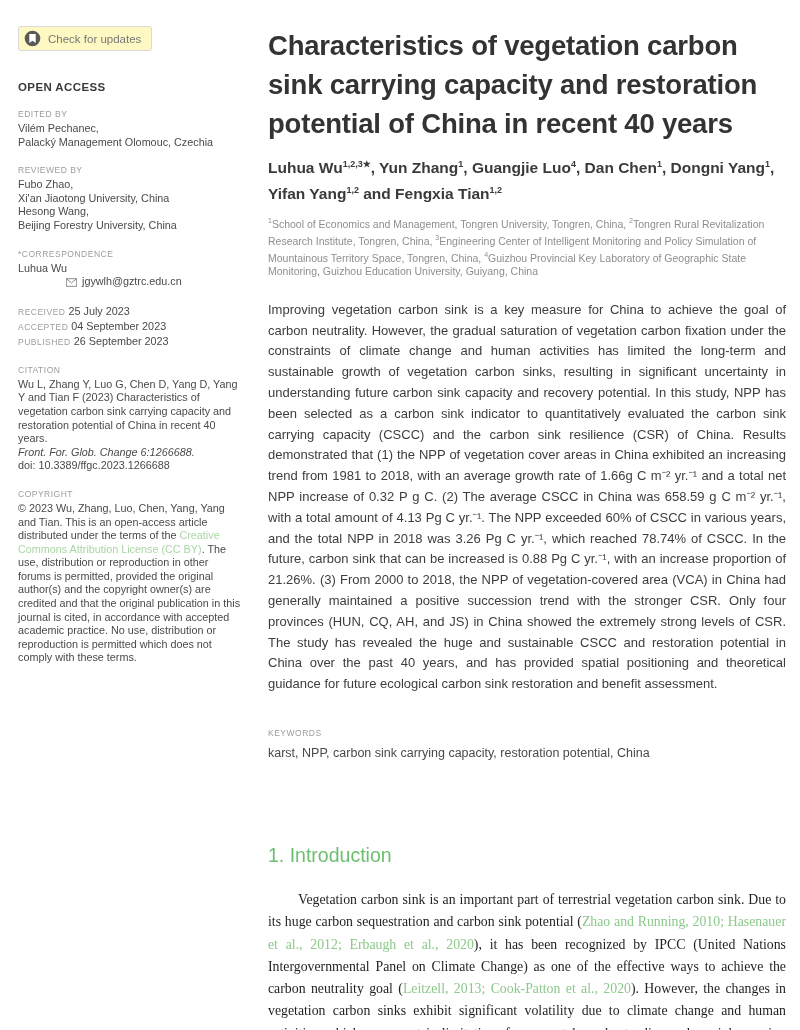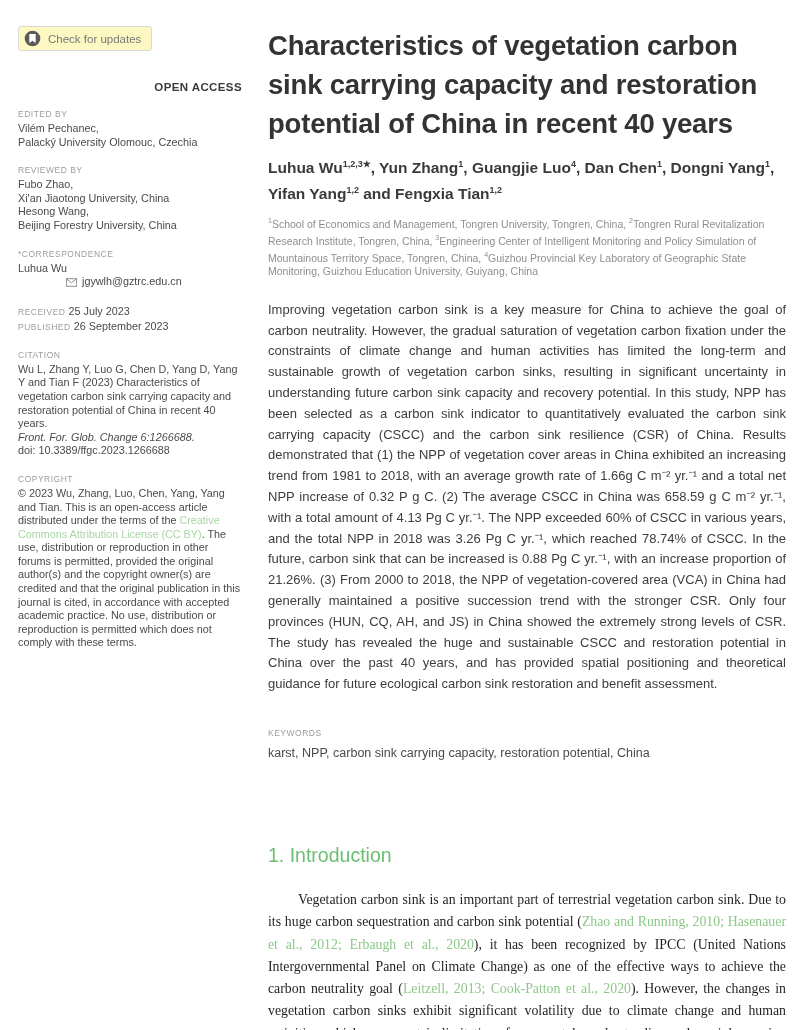--- a/index.html
+++ b/index.html
@@ -9,21 +9,21 @@
 
   
   .sidebar { width: 224px; flex-shrink: 0; }
   .check-updates {
     display: inline-flex; align-items: center; gap: 7px;
     border: 1px solid #d9d9d9; border-radius: 3px;
     padding: 3px 10px 3px 5px; color: #777; font-size: 11.5px;
     cursor: pointer; background: #fef9c3;
   }
   .cm-icon { width: 17px; height: 17px; display: inline-block; }
-  .open-access { margin-top: 30px; font-size: 11.5px; font-weight: bold; color: #3a3a3a; letter-spacing: 0.4px; text-align: right; }
+  .open-access { margin-top: 30px; font-size: 11.5px; font-weight: bold; color: #3a3a3a; letter-spacing: 0.4px; }
   .sb-block { margin-top: 15px; }
   .sc { font-size: 8.5px; color: #9c9c9c; letter-spacing: 0.5px; line-height: 12px; }
   .sb-val { font-size: 10.8px; color: #4a4a4a; line-height: 13.6px; white-space: pre-line; margin-top: 2px; }
   .date-row { font-size: 10.8px; color: #4a4a4a; line-height: 15px; }
   .date-row .sc { margin-right: 3px; }
   .sb-par { font-size: 10.8px; color: #4a4a4a; line-height: 13.6px; margin-top: 2px; }
   .sb-par .ital { font-style: italic; }
   .email-row { display: flex; align-items: center; gap: 5px; font-size: 10.8px; color: #4a4a4a; line-height: 13.6px; padding-left: 48px; }
   .mail-icon { width: 11px; height: 9px; display: inline-block; flex-shrink: 0; }
   .cclink { color: #a9d6a4; cursor: pointer; }
@@ -61,21 +61,21 @@
         </svg>
       </span>
       <span>Check for updates</span>
     </div>
 
     <div class="open-access">OPEN ACCESS</div>
 
     <div class="sb-block">
       <div class="sc">EDITED BY</div>
       <div class="sb-val">Vilém Pechanec,
-Palacký University Olomouc, Czechia</div>
+Palacký Management Olomouc, Czechia</div>
     </div>
 
     <div class="sb-block">
       <div class="sc">REVIEWED BY</div>
       <div class="sb-val">Fubo Zhao,
 Xi'an Jiaotong University, China
 Hesong Wang,
 Beijing Forestry University, China</div>
     </div>
 
@@ -88,20 +88,21 @@
             <rect x="0.5" y="0.5" width="15" height="11" fill="none" stroke="#8a8a8a" stroke-width="1.4"></rect>
             <path d="M0.5 0.5 L8 6.5 L15.5 0.5" fill="none" stroke="#8a8a8a" stroke-width="1.4"></path>
           </svg>
         </span>
         <span>jgywlh@gztrc.edu.cn</span>
       </div>
     </div>
 
     <div class="sb-block">
       <div class="date-row"><span class="sc">RECEIVED</span><span>25 July 2023</span></div>
+      <div class="date-row"><span class="sc">ACCEPTED</span><span>04 September 2023</span></div>
       <div class="date-row"><span class="sc">PUBLISHED</span><span>26 September 2023</span></div>
     </div>
 
     <div class="sb-block">
       <div class="sc">CITATION</div>
       <div class="sb-par" style="white-space: pre-line;"><span>Wu L, Zhang Y, Luo G, Chen D, Yang D, Yang Y and Tian F (2023) Characteristics of vegetation carbon sink carrying capacity and restoration potential of China in recent 40 years.
 </span><span class="ital">Front. For. Glob. Change 6:1266688.
 </span><span>doi: 10.3389/ffgc.2023.1266688</span></div>
     </div>
 

